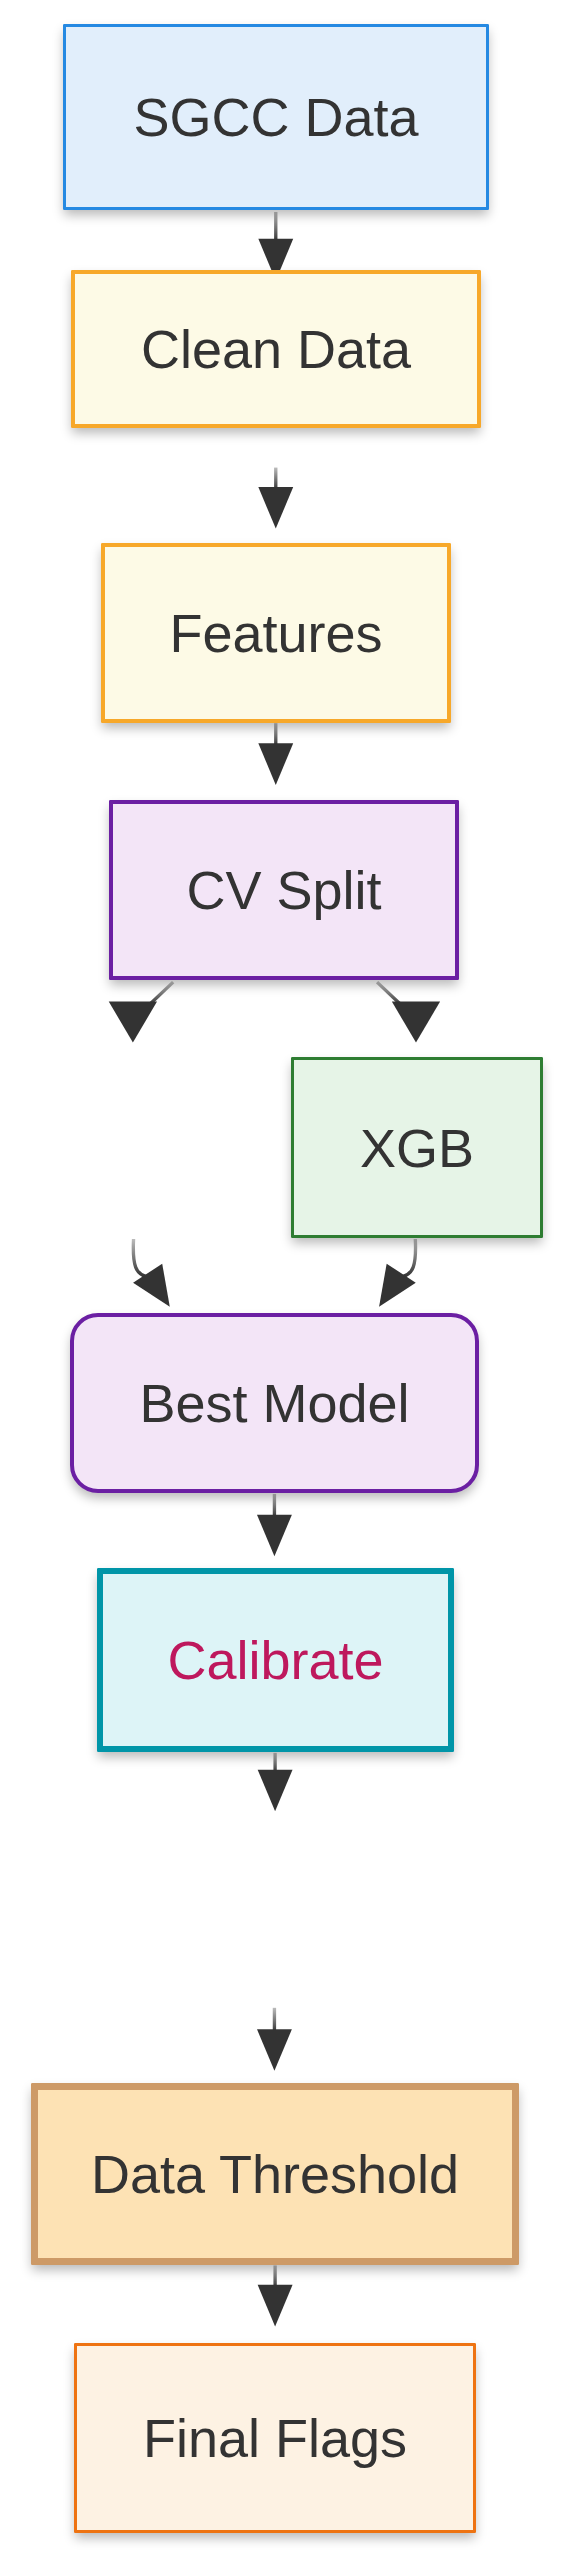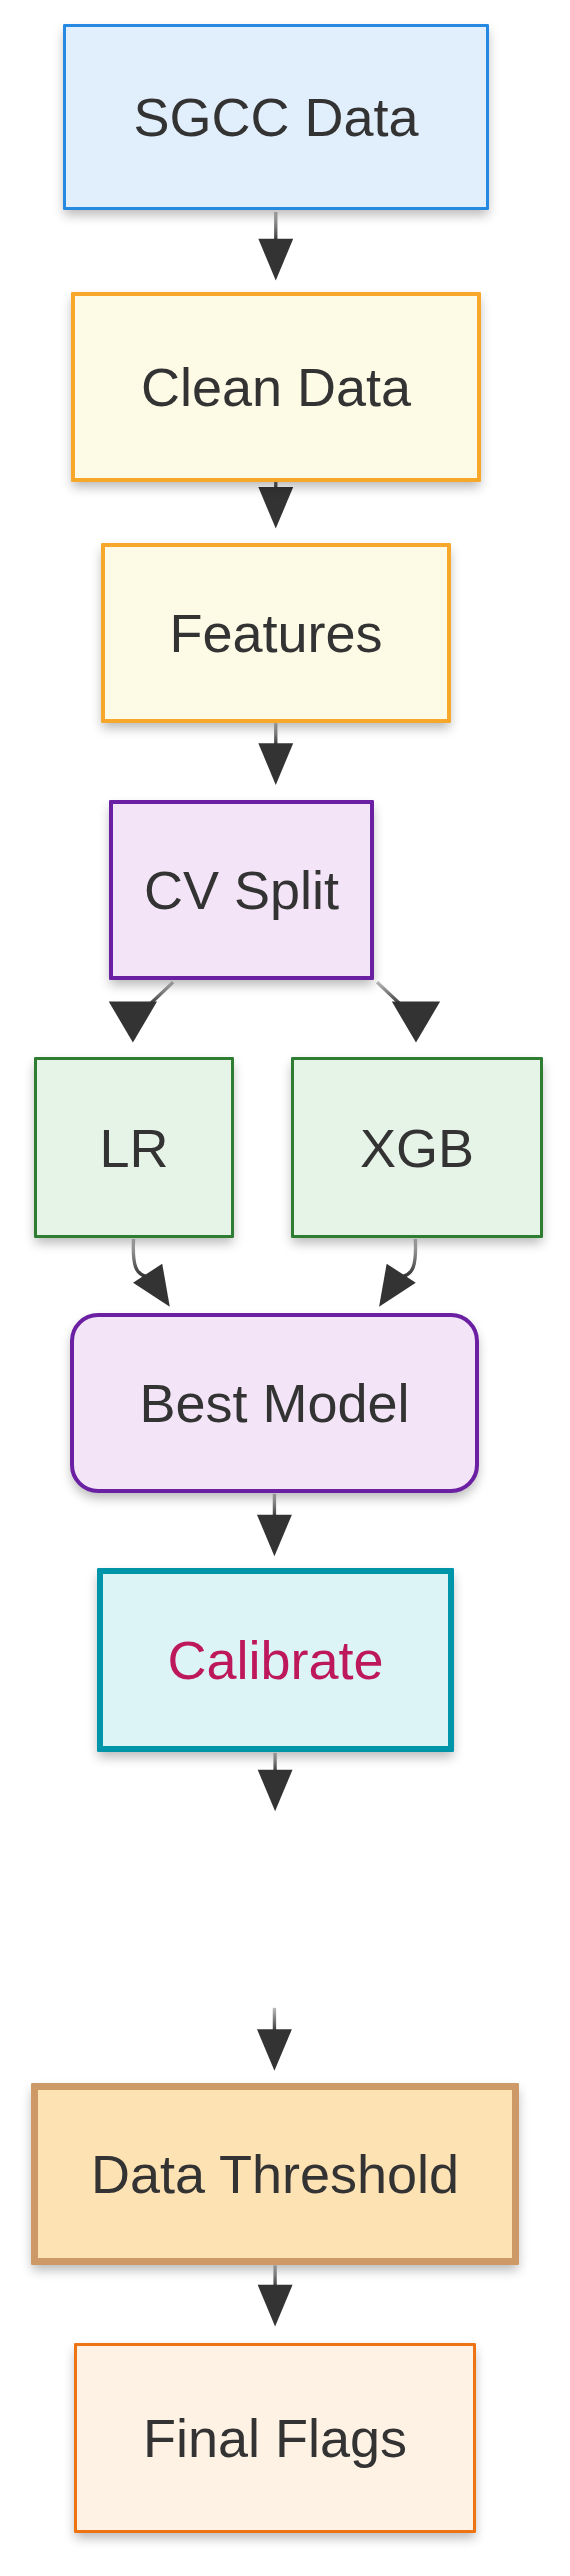--- a/index.html
+++ b/index.html
@@ -31,23 +31,23 @@
     display: flex;
     align-items: center;
     justify-content: center;
     box-shadow: 0 6px 10.7px -1.3px rgba(0,0,0,0.28);
     font-size: 54px;
     line-height: 1;
     white-space: nowrap;
   }
   
   .n-sgcc      { left:  63px; top:   24px; width: 426px; height: 186px; }
-  .n-clean     { left: 71px; top:  292px; width: 410px; height: 190px; border-width: 4px; justify-content: center; }
+  .n-clean     { left: 71px; top:  270px; width: 410px; height: 158px; border-width: 4px; justify-content: center; }
   .n-features  { left: 101px; top:  543px; width: 350px; height: 180px; border-width: 4px; }
-  .n-cvsplit   { left: 109px; top: 800px; width: 265px; height: 180px; border-width: 4px; }
+  .n-cvsplit   { left: 109px; top: 800px; width: 350px; height: 180px; border-width: 4px; }
   .n-lr        { left:  34px; top: 1057px; width: 200px; height: 181px; }
   .n-xgb       { left: 291px; top: 1057px; width: 252px; height: 181px; }
   .n-best      { left: 70px; top: 1313px; width: 409px; height: 180px; border-width: 4px; border-radius: 28px; }
   .n-calibrate { left: 97px; top: 1568px; width: 357px; height: 184px; border-width: 6.7px; }
   .n-profit    { left:  62px; top: 1826px; width: 424px; height: 182px; }
   .n-fair      { left:  31px; top: 2083px; width: 488px; height: 182px; border-width: 7.4px; }
   .n-final     { left: 74px; top: 2343px; width: 402px; height: 190px; }
 </style>
 </head>
 <body>
@@ -123,23 +123,20 @@
   </div>
   <div class="node n-clean" style="border-color: rgb(247, 168, 42); background: rgb(253, 250, 230); color: rgb(51, 51, 51);">
     <span>Clean Data</span>
   </div>
   <div class="node n-features" style="border-color: rgb(247, 168, 42); background: rgb(253, 250, 230); color: rgb(51, 51, 51);">
     <span>Features</span>
   </div>
   <div class="node n-cvsplit" style="border-color: rgb(107, 31, 163); background: rgb(243, 229, 247); color: rgb(51, 51, 51);">
     <span>CV Split</span>
   </div>
-  <div class="node n-lr" style="border-color: rgb(46, 125, 50); background: rgb(230, 244, 231); color: rgb(51, 51, 51);">
-    <span>LR</span>
-  </div>
   <div class="node n-xgb" style="border-color: rgb(46, 125, 50); background: rgb(230, 244, 231); color: rgb(51, 51, 51);">
     <span>XGB</span>
   </div>
   <div class="node n-best" style="border-color: rgb(107, 31, 163); background: rgb(243, 229, 247); color: rgb(51, 51, 51);">
     <span>Best Model</span>
   </div>
   <div class="node n-calibrate" style="border-color: rgb(0, 149, 168); background: rgb(221, 244, 247); color: #be185d;">
     <span>Calibrate</span>
   </div>
   <div class="node n-fair" style="border-color: rgb(205, 154, 103); background: rgb(253, 226, 180); color: rgb(51, 51, 51);">

